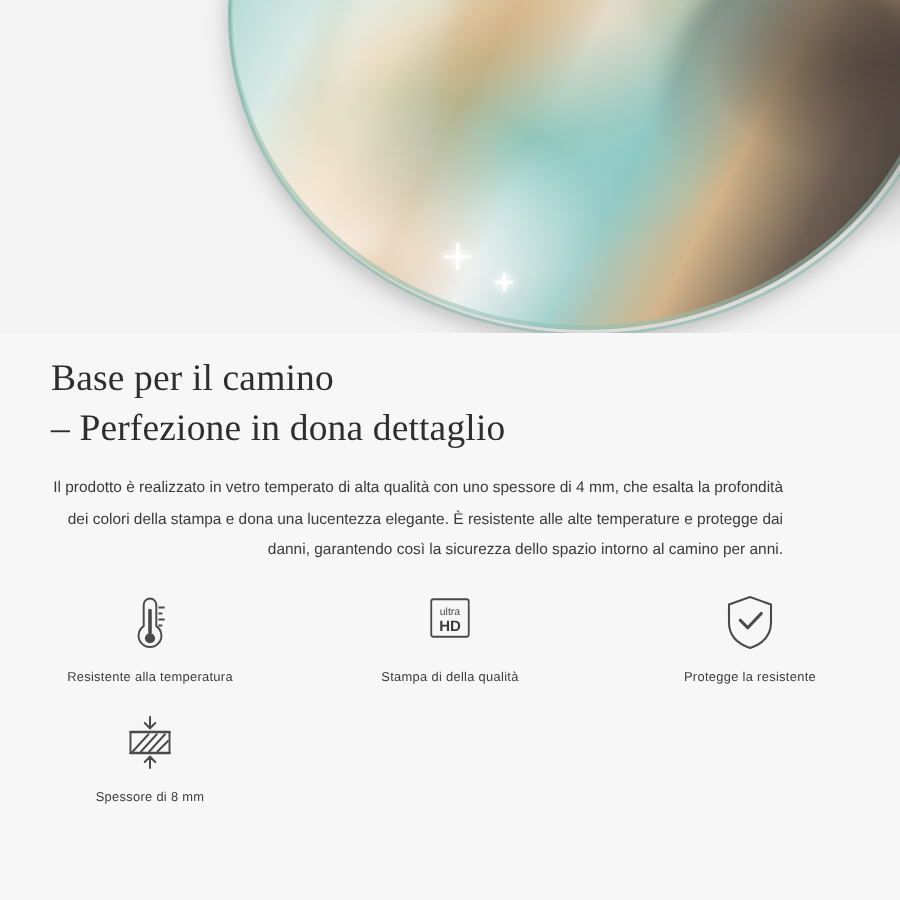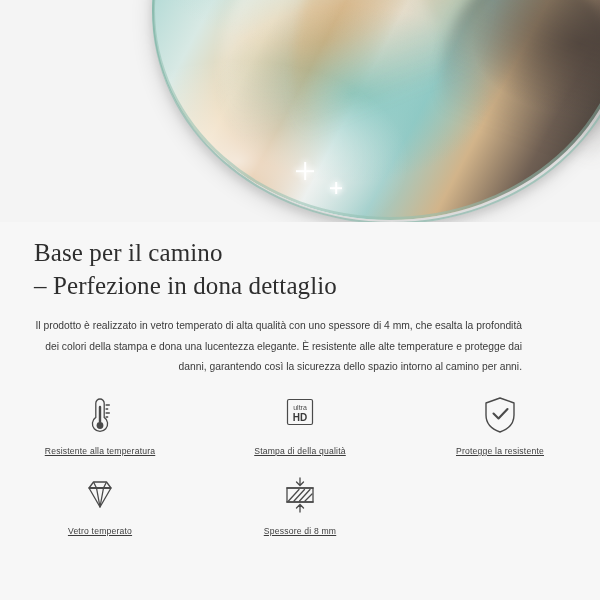--- a/index.html
+++ b/index.html
@@ -165,21 +165,20 @@
     align-items: center;
     justify-content: center;
     color: #8b5cf6;
   }
   .feature-label {
     margin-top: 8px;
     font-size: 8.6px;
     color: #3c3c3c;
     text-align: left;
     letter-spacing: 0.2px;
-    text-decoration: underline;
   }
   svg { display: block; }
 </style>
 </head>
 <body>
 
 <div class="page">
 
   <div class="hero">
     <div class="hero-disc"></div>
@@ -227,31 +226,20 @@
     <div class="feature">
       <div class="feature-icon">
         <svg width="40" height="42" viewBox="0 0 40 42">
           <path d="M20 4 L34 9 v12 c0 9.5 -7 14.6 -14 17 -7 -2.4 -14 -7.5 -14 -17 V9 z" fill="none" stroke="#4a4a4a" stroke-width="1.4" stroke-linejoin="round"></path>
           <path d="M13.5 19.5 l5 5 l9 -9.5" fill="none" stroke="#4a4a4a" stroke-width="2.1" stroke-linecap="round" stroke-linejoin="round"></path>
         </svg>
       </div>
       <div class="feature-label">Protegge la resistente</div>
     </div>
 
-    <div class="feature">
-      <div class="feature-icon">
-        <svg width="42" height="38" viewBox="0 0 42 38" fill="none" stroke="#4a4a4a" stroke-width="1.3" stroke-linejoin="round">
-          <path d="M10 12 L21 31 L32 12 z"></path>
-          <path d="M10 12 L14.5 6 h13 L32 12 z"></path>
-          <path d="M14.5 6 L17.5 12 L21 31 L24.5 12 L27.5 6"></path>
-          <path d="M10 12 h22"></path>
-        </svg>
-      </div>
-      <div class="feature-label">Vetro temperato</div>
-    </div>
 
 
     <div class="feature">
       <div class="feature-icon">
         <svg width="42" height="40" viewBox="0 0 42 40" fill="none" stroke="#4a4a4a" stroke-width="1.3" stroke-linecap="round">
           <path d="M21 3 v7 M17.5 7 L21 10.5 L24.5 7"></path>
           <path d="M21 37 v-7 M17.5 33 L21 29.5 L24.5 33"></path>
           <rect x="8" y="13" width="26" height="14" stroke-width="1.3"></rect>
           <path d="M9.5 26 L20 14.5 M15 26 L25.5 14.5 M20.5 26 L31 14.5 M26 26 L33 19"></path>
           <path d="M8 13 h26 M8 27 h26" stroke-width="1.6"></path>

